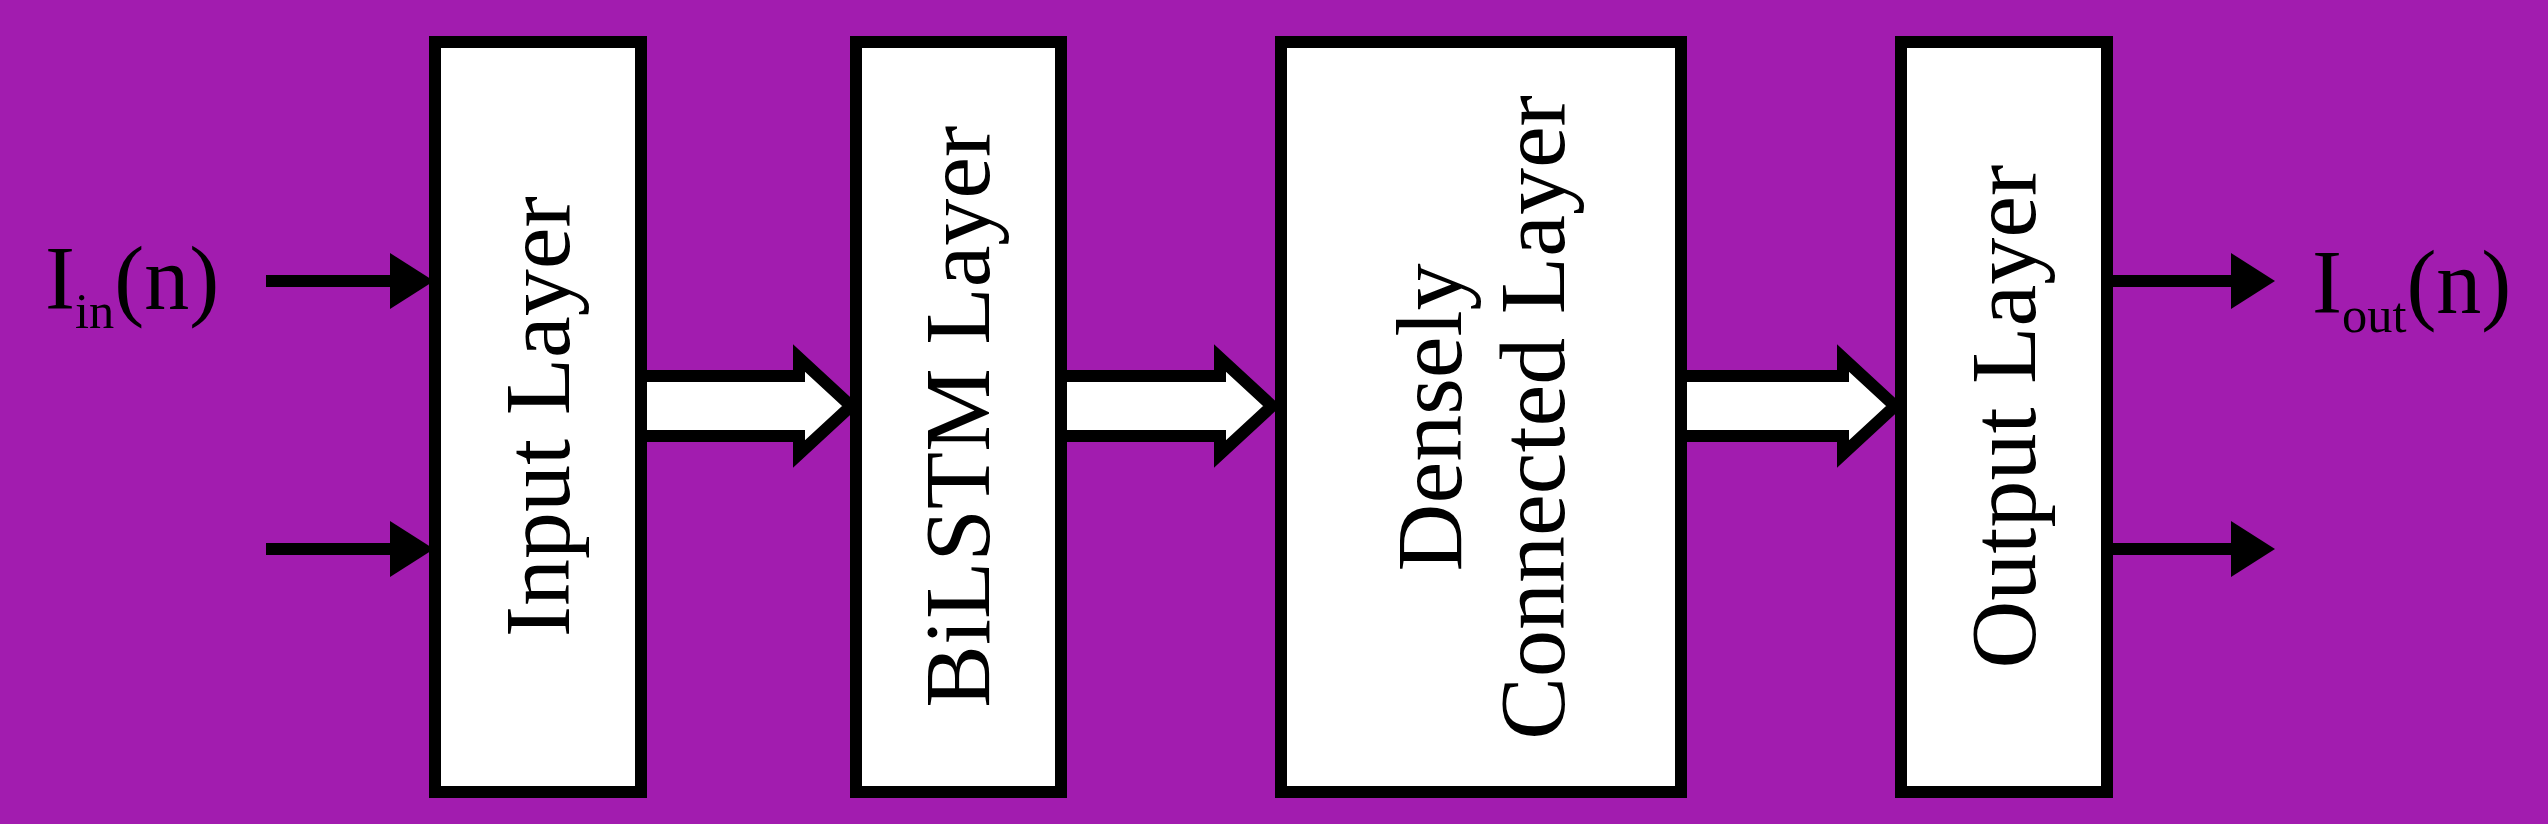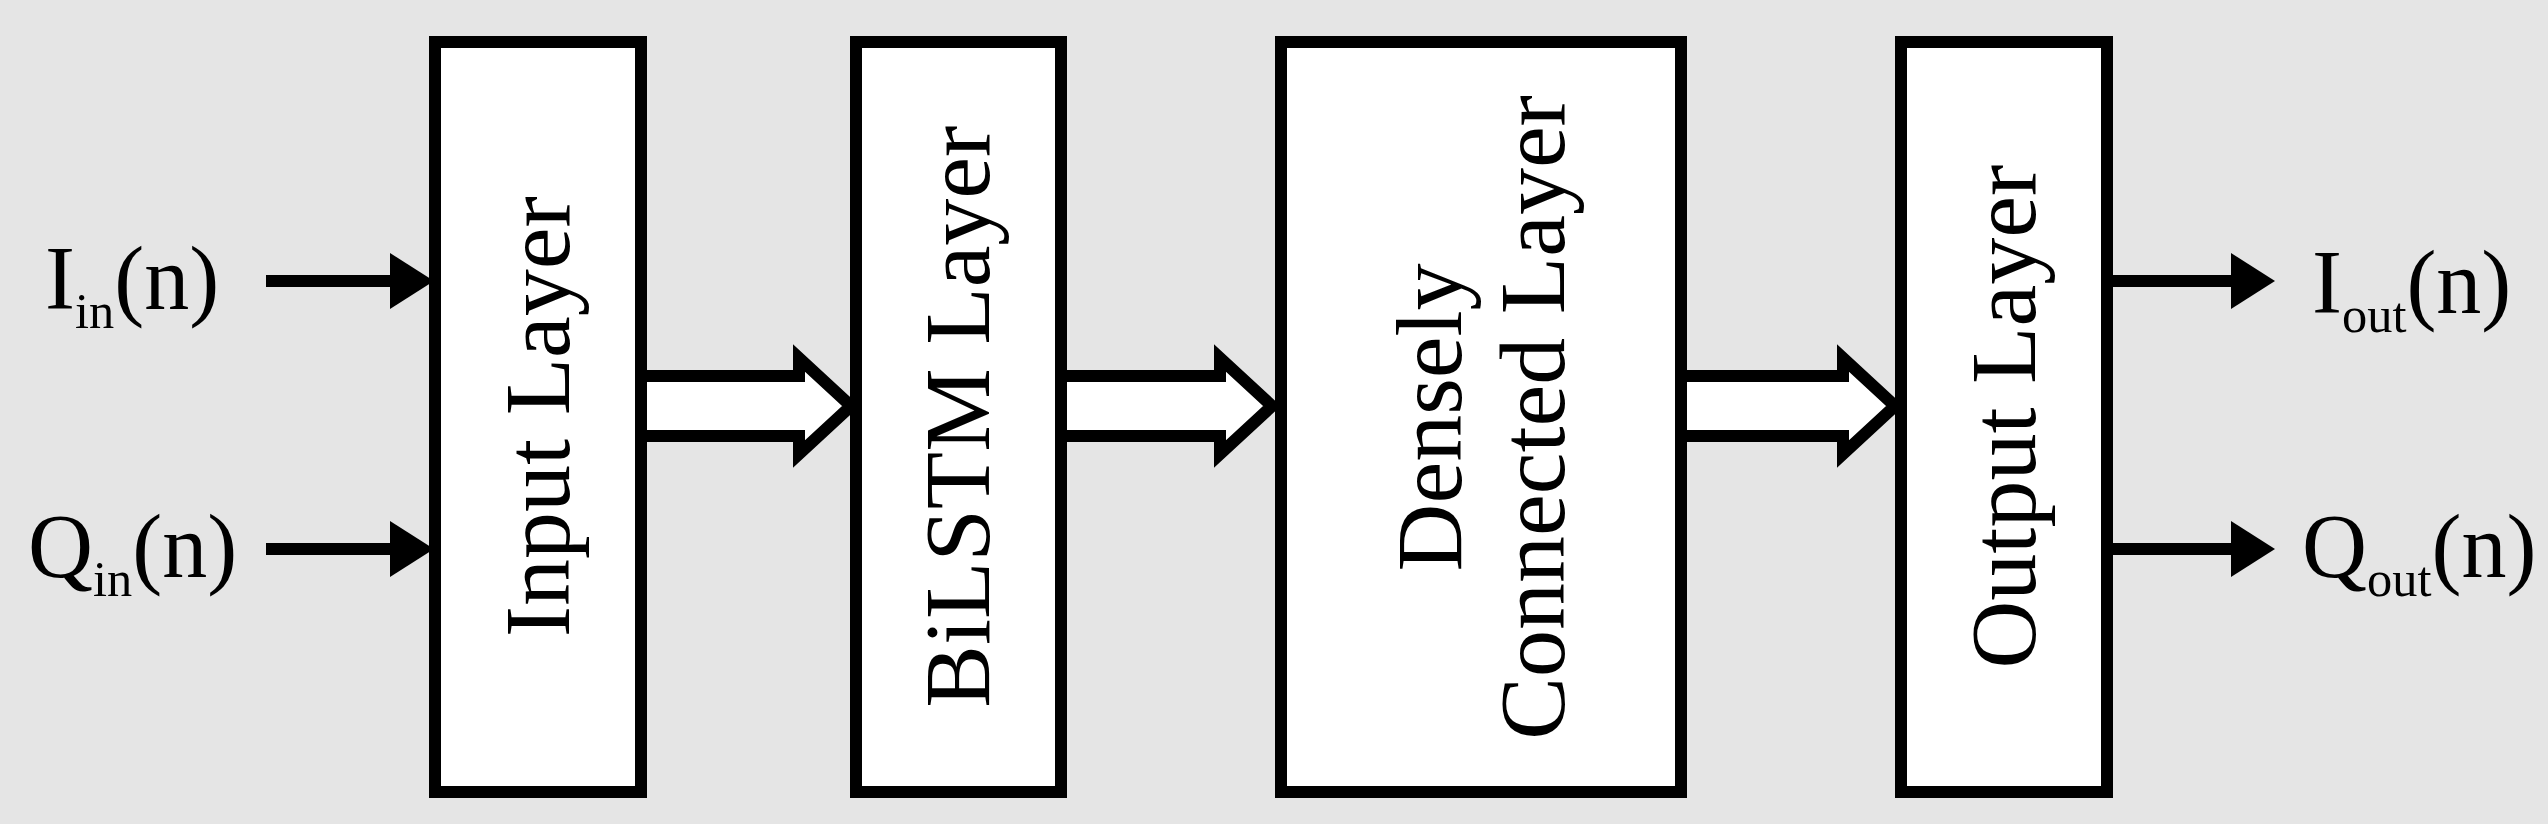--- a/index.html
+++ b/index.html
@@ -4,21 +4,21 @@
 <style>
   html, body {
     margin: 0;
     padding: 0;
     background: #ffffff;
   }
   #canvas {
     position: relative;
     width: 2548px;
     height: 824px;
-    background: #e5e5e5;
+    background: #a21caf;
     font-family: "Liberation Serif", "DejaVu Serif", serif;
     color: #000000;
     overflow: hidden;
   }
   
   .box {
     position: absolute;
     top: 36px;
     height: 762px;
     box-sizing: border-box;
@@ -60,29 +60,23 @@
   }
 </style>
 </head>
 <body>
 
 <div id="canvas">
 
   <div class="io-label" style="left:45px; top:281px;">
     <span>I</span><sub>in</sub><span>(n)</span>
   </div>
-  <div class="io-label" style="left:28px; top:549px;">
-    <span>Q</span><sub>in</sub><span>(n)</span>
-  </div>
 
   <div class="io-label" style="left:2312px; top:285px;">
     <span>I</span><sub>out</sub><span>(n)</span>
-  </div>
-  <div class="io-label" style="left:2302px; top:549px;">
-    <span>Q</span><sub>out</sub><span>(n)</span>
   </div>
 
   <div class="box" style="left:429px; width:218px;">
     <div class="rot">
       <span>Input Layer</span>
 
     </div>
   </div>
 
   <div class="box" style="left:850px; width:217px;">

